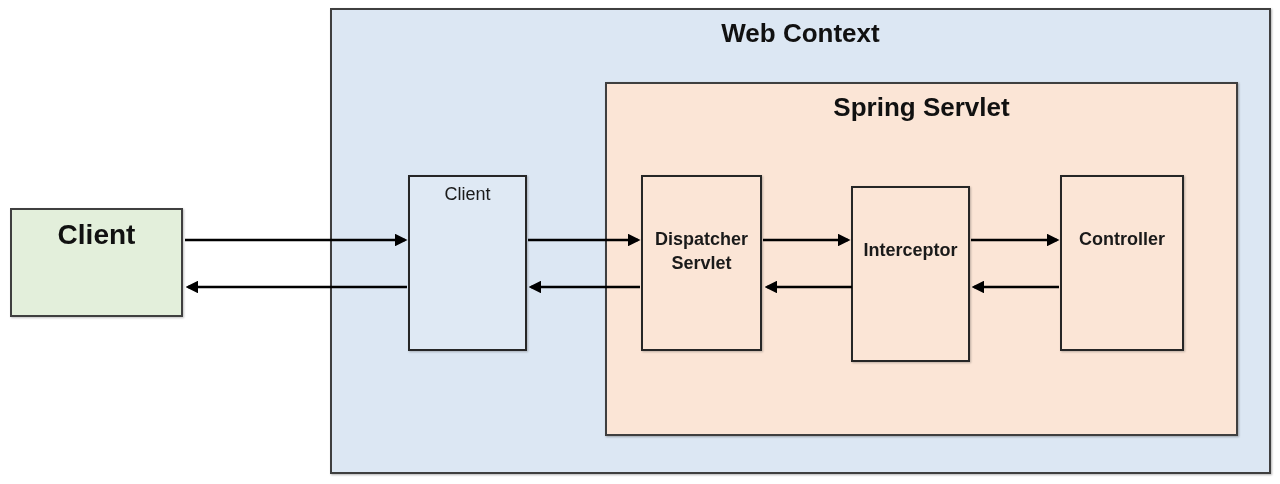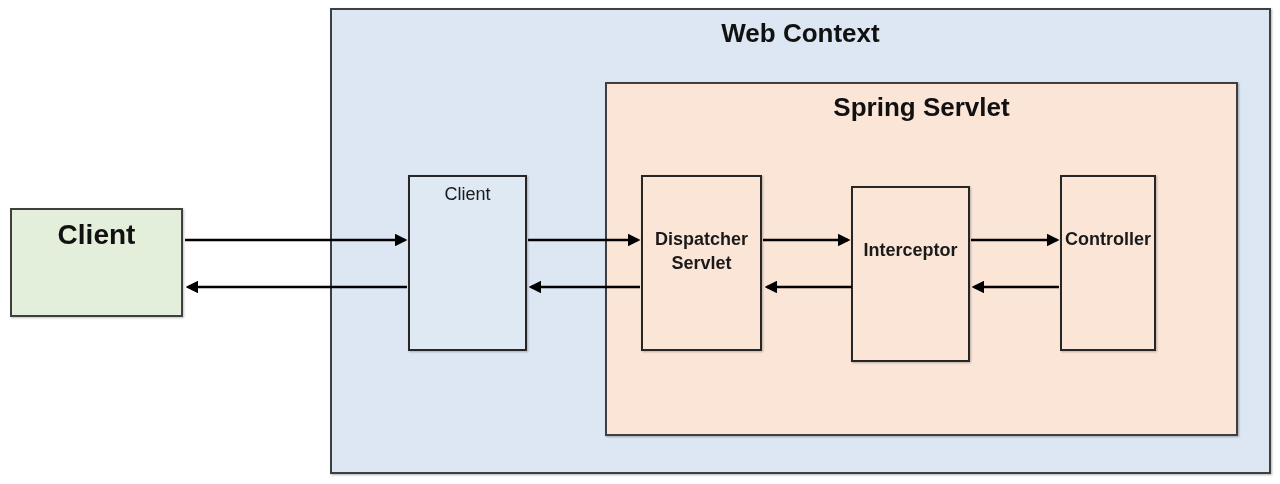--- a/index.html
+++ b/index.html
@@ -70,21 +70,21 @@
     width: 121px; height: 176px;
     background: #fbe5d6;
   }
   .interceptor-box {
     left: 851px; top: 186px;
     width: 119px; height: 176px;
     background: #fbe5d6;
   }
   .controller-box {
     left: 1060px; top: 175px;
-    width: 96px; height: 176px;
+    width: 124px; height: 176px;
     background: #fbe5d6;
   }
   .node-label {
     position: absolute;
     left: 2px; right: 2px;
     text-align: center;
     font-size: 18px;
     line-height: 24px;
     color: #1a1a1a;
   }

